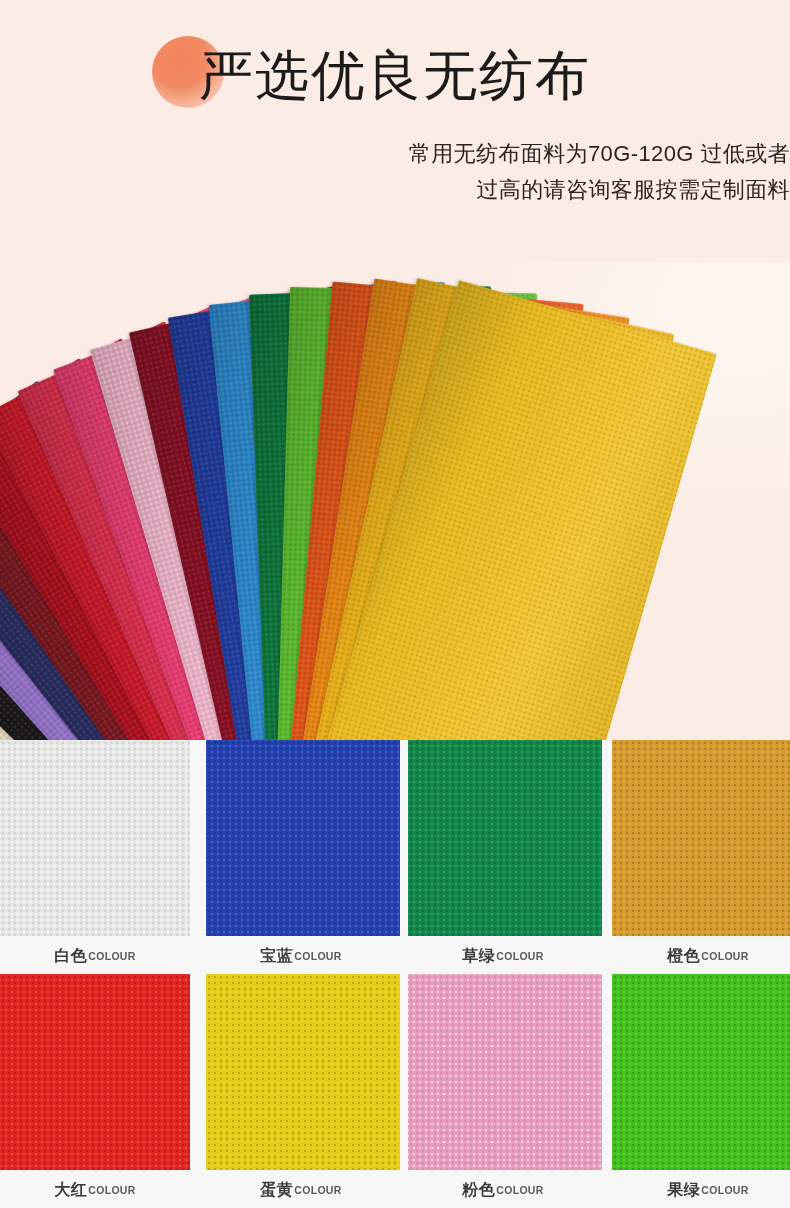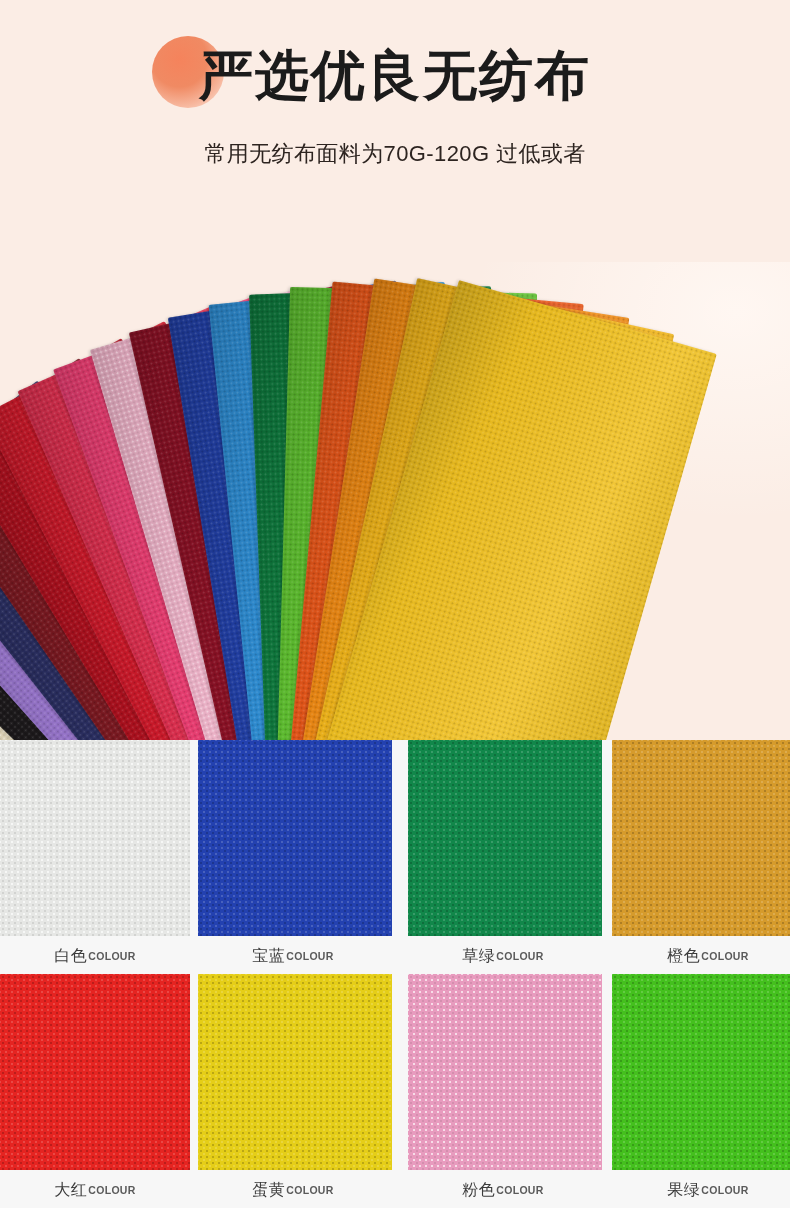--- a/index.html
+++ b/index.html
@@ -33,37 +33,37 @@
     border-radius: 50%;
     background: radial-gradient(circle at 38% 32%, #f5835c 0%, #f08a63 42%, #f7b9a0 72%, rgba(251,237,229,0) 100%);
   }
   .hero-title {
     position: absolute;
     left: 0; top: 44px;
     width: 790px;
     text-align: center;
     font-size: 54px;
     line-height: 62px;
-    font-weight: 700;
+    font-weight: 400;
     letter-spacing: 2px;
     color: #1b1b1b;
     white-space: nowrap;
   }
   .hero-sub {
     position: absolute;
     left: 0; top: 136px;
     width: 790px;
     text-align: center;
     color: #2d2420;
     font-size: 22px;
     line-height: 36px;
     font-weight: 400;
     letter-spacing: 0.4px;
   }
-  .hero-sub-line { display: block; }
+  .hero-sub-line { display: block; text-align: right; }
 
   
   .fan {
     position: absolute;
     left: 0;
     top: 262px;
     width: 790px;
     height: 478px;
     overflow: hidden;
     background: #fbede5;
@@ -126,21 +126,21 @@
   .swatch-row.row-0 { top: 0; }
   .swatch-row.row-1 { top: 234px; }
 
   .swatch-cell {
     position: absolute;
     top: 0;
     width: 190px;
     height: 234px;
   }
   .swatch-cell.c0 { left: 0px; }
-  .swatch-cell.c1 { left: 198px; padding-left: 48px; }
+  .swatch-cell.c1 { left: 206px; padding-left: 48px; }
   .swatch-cell.c2 { left: 396px; margin-left: 12px; }
   .swatch-cell.c3 { left: 608px; }
   .swatch-cell.c0 .swatch-chip { left: 0; width: 190px; }
   .swatch-cell.c3 .swatch-chip { left: 4px; width: 192px; }
 
   .swatch-chip {
     position: absolute;
     left: 0;
     top: 0;
     width: 194px;
@@ -169,40 +169,41 @@
     width: 190px;
     height: 36px;
     display: flex;
     align-items: center;
     justify-content: center;
     white-space: nowrap;
   }
   .swatch-cell.c3 .swatch-caption { left: 4px; width: 192px; }
   .cap-cn {
     font-size: 16px;
-    font-weight: 400;
+    font-weight: 700;
     color: #3c3c3c;
     letter-spacing: 0.5px;
   }
   .cap-en {
     font-size: 10.5px;
     font-weight: 700;
     color: #5a5a5a;
     letter-spacing: 0.3px;
     margin-left: 1px;
   }
 </style>
 </head>
 <body>
 
 <div class="hero">
   <div class="hero-accent-dot"></div>
   <div class="hero-title">严选优良无纺布</div>
   <div class="hero-sub">
     <span class="hero-sub-line">常用无纺布面料为70G-120G 过低或者</span>
+    <span class="hero-sub-line">过高的请咨询客服按需定制面料</span>
   </div>
 </div>
 
 <div class="fan">
   <div class="fan-glow"></div>
   <div id="fan-sheets">
       <div class="sheet" style="background: rgb(20, 20, 20); width: 148px; margin-left: -74px; transform: rotate(-67deg); z-index: 1;">
         <div class="sheet-shade"></div>
       </div>
       <div class="sheet pale" style="background: rgb(242, 242, 238); width: 153.217px; margin-left: -76.6087px; transform: rotate(-63.3913deg); z-index: 2;">

